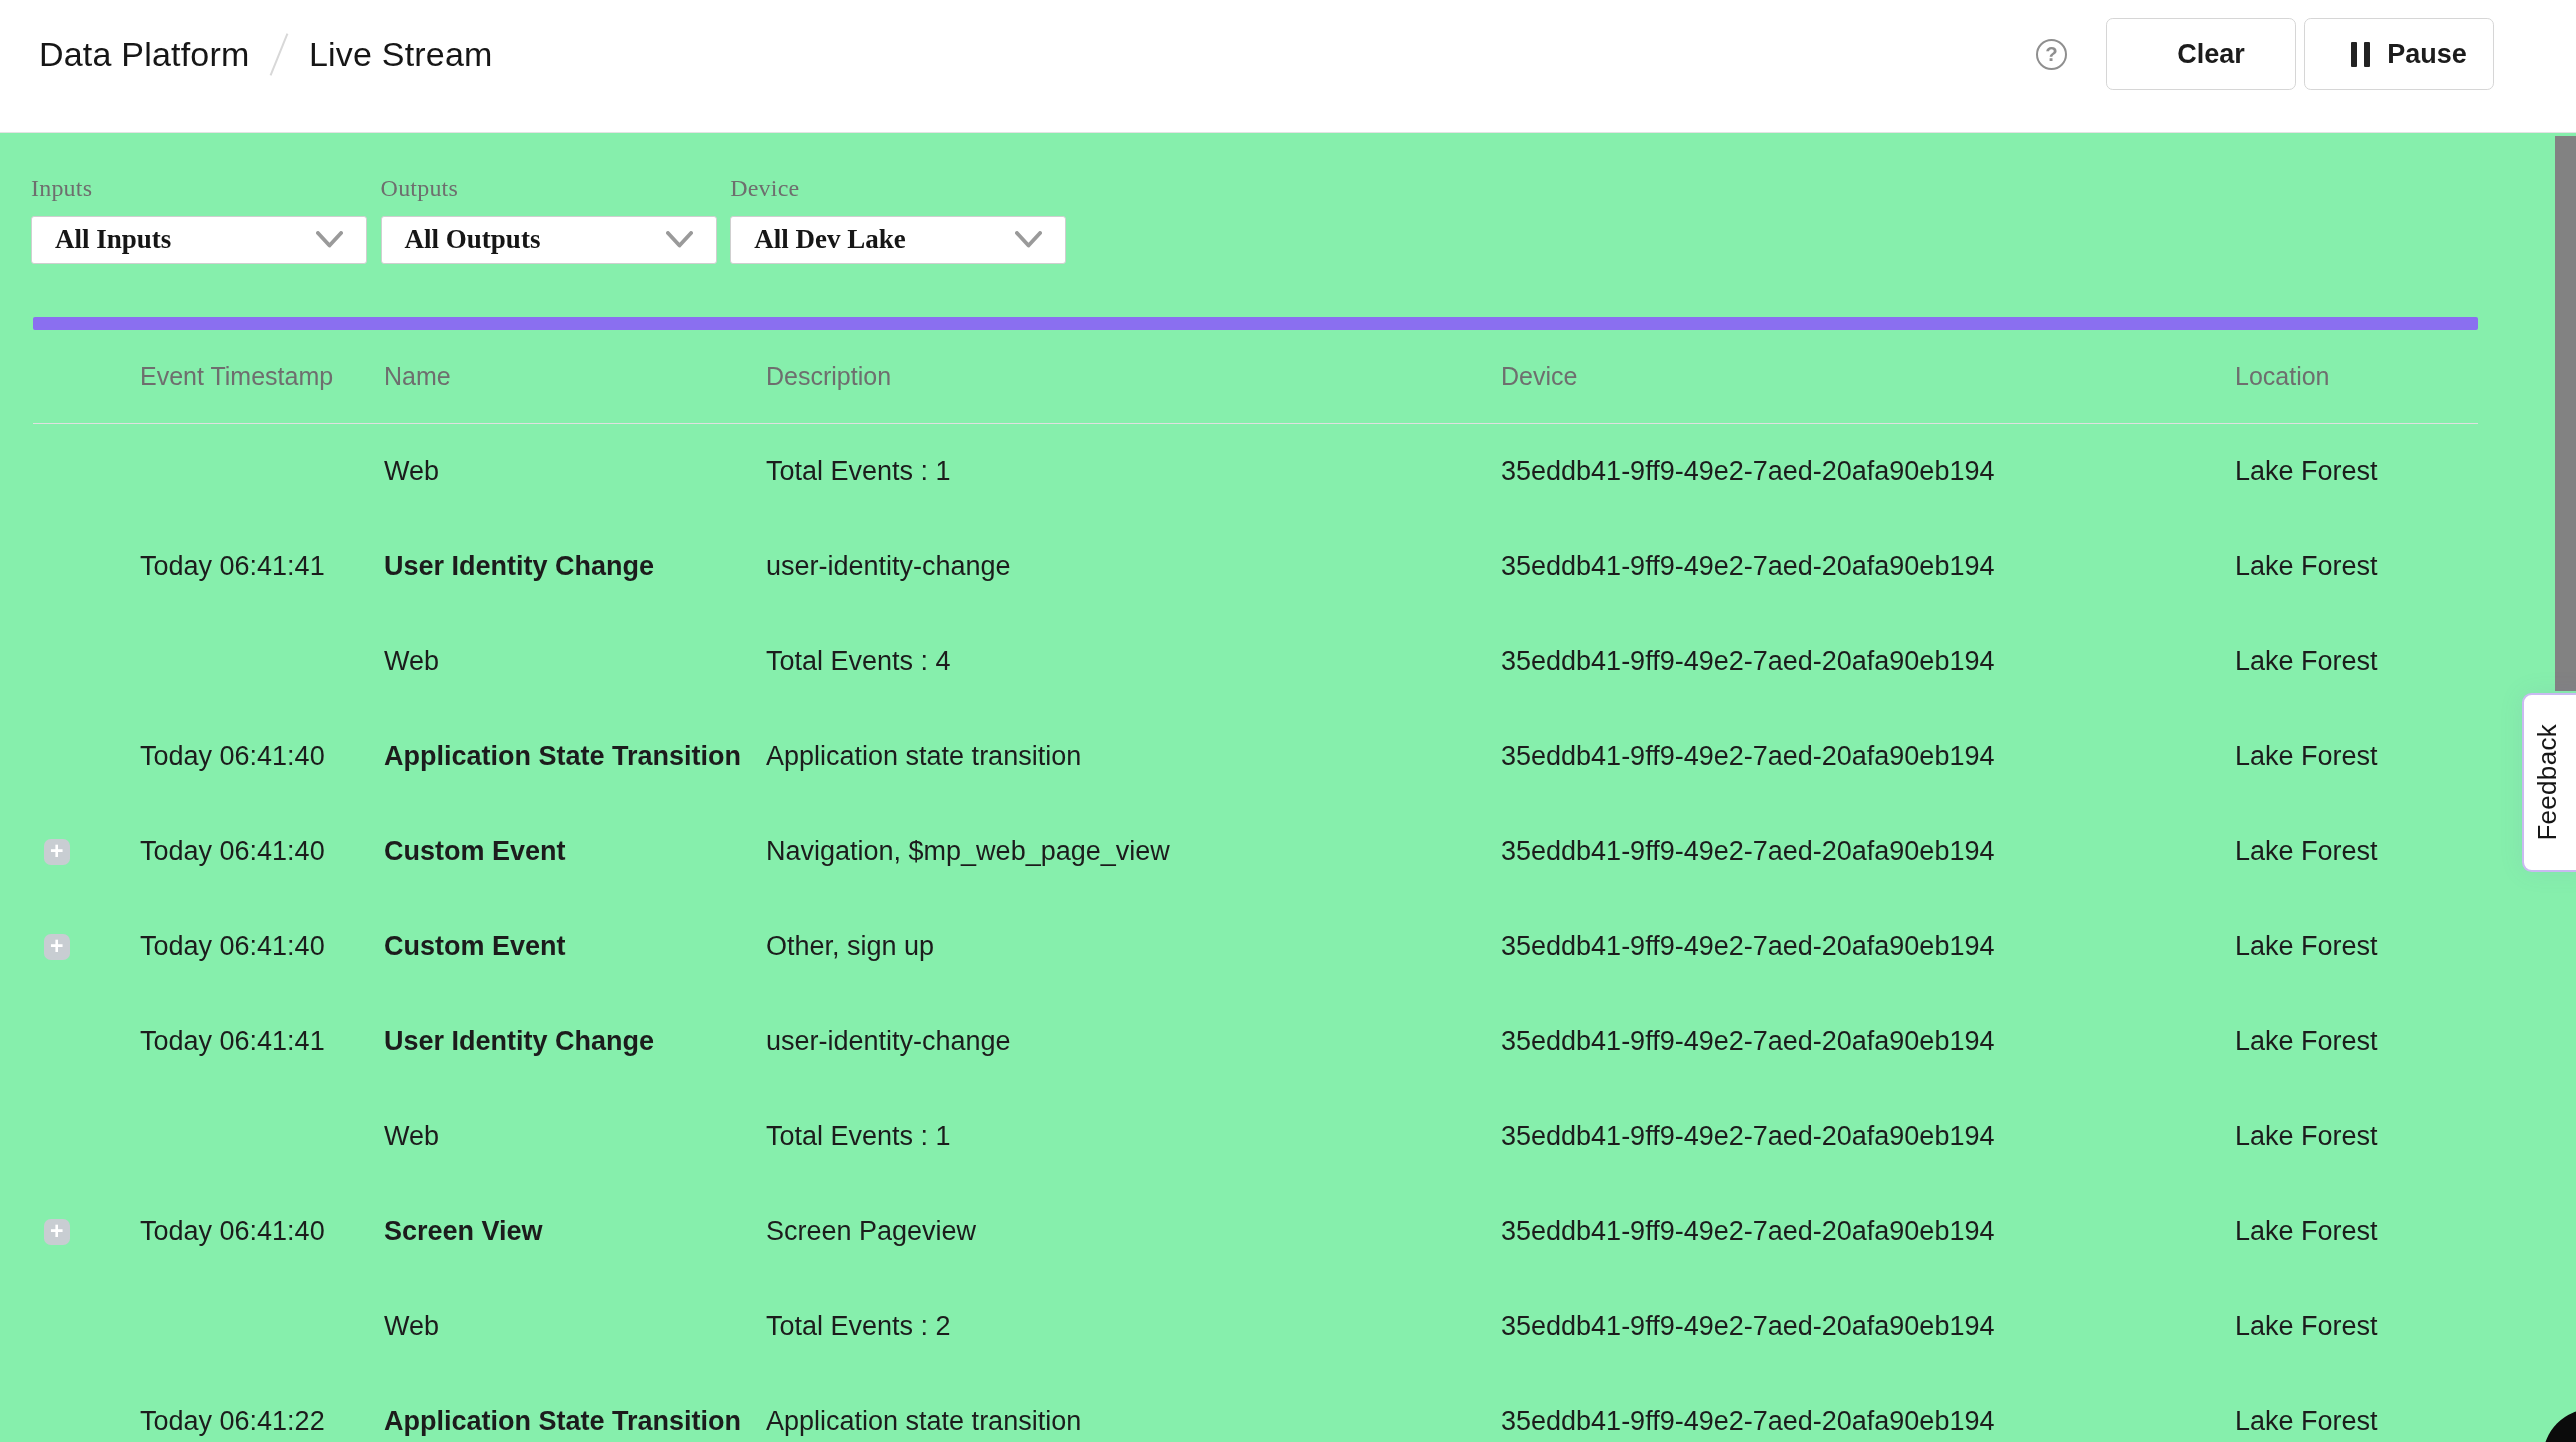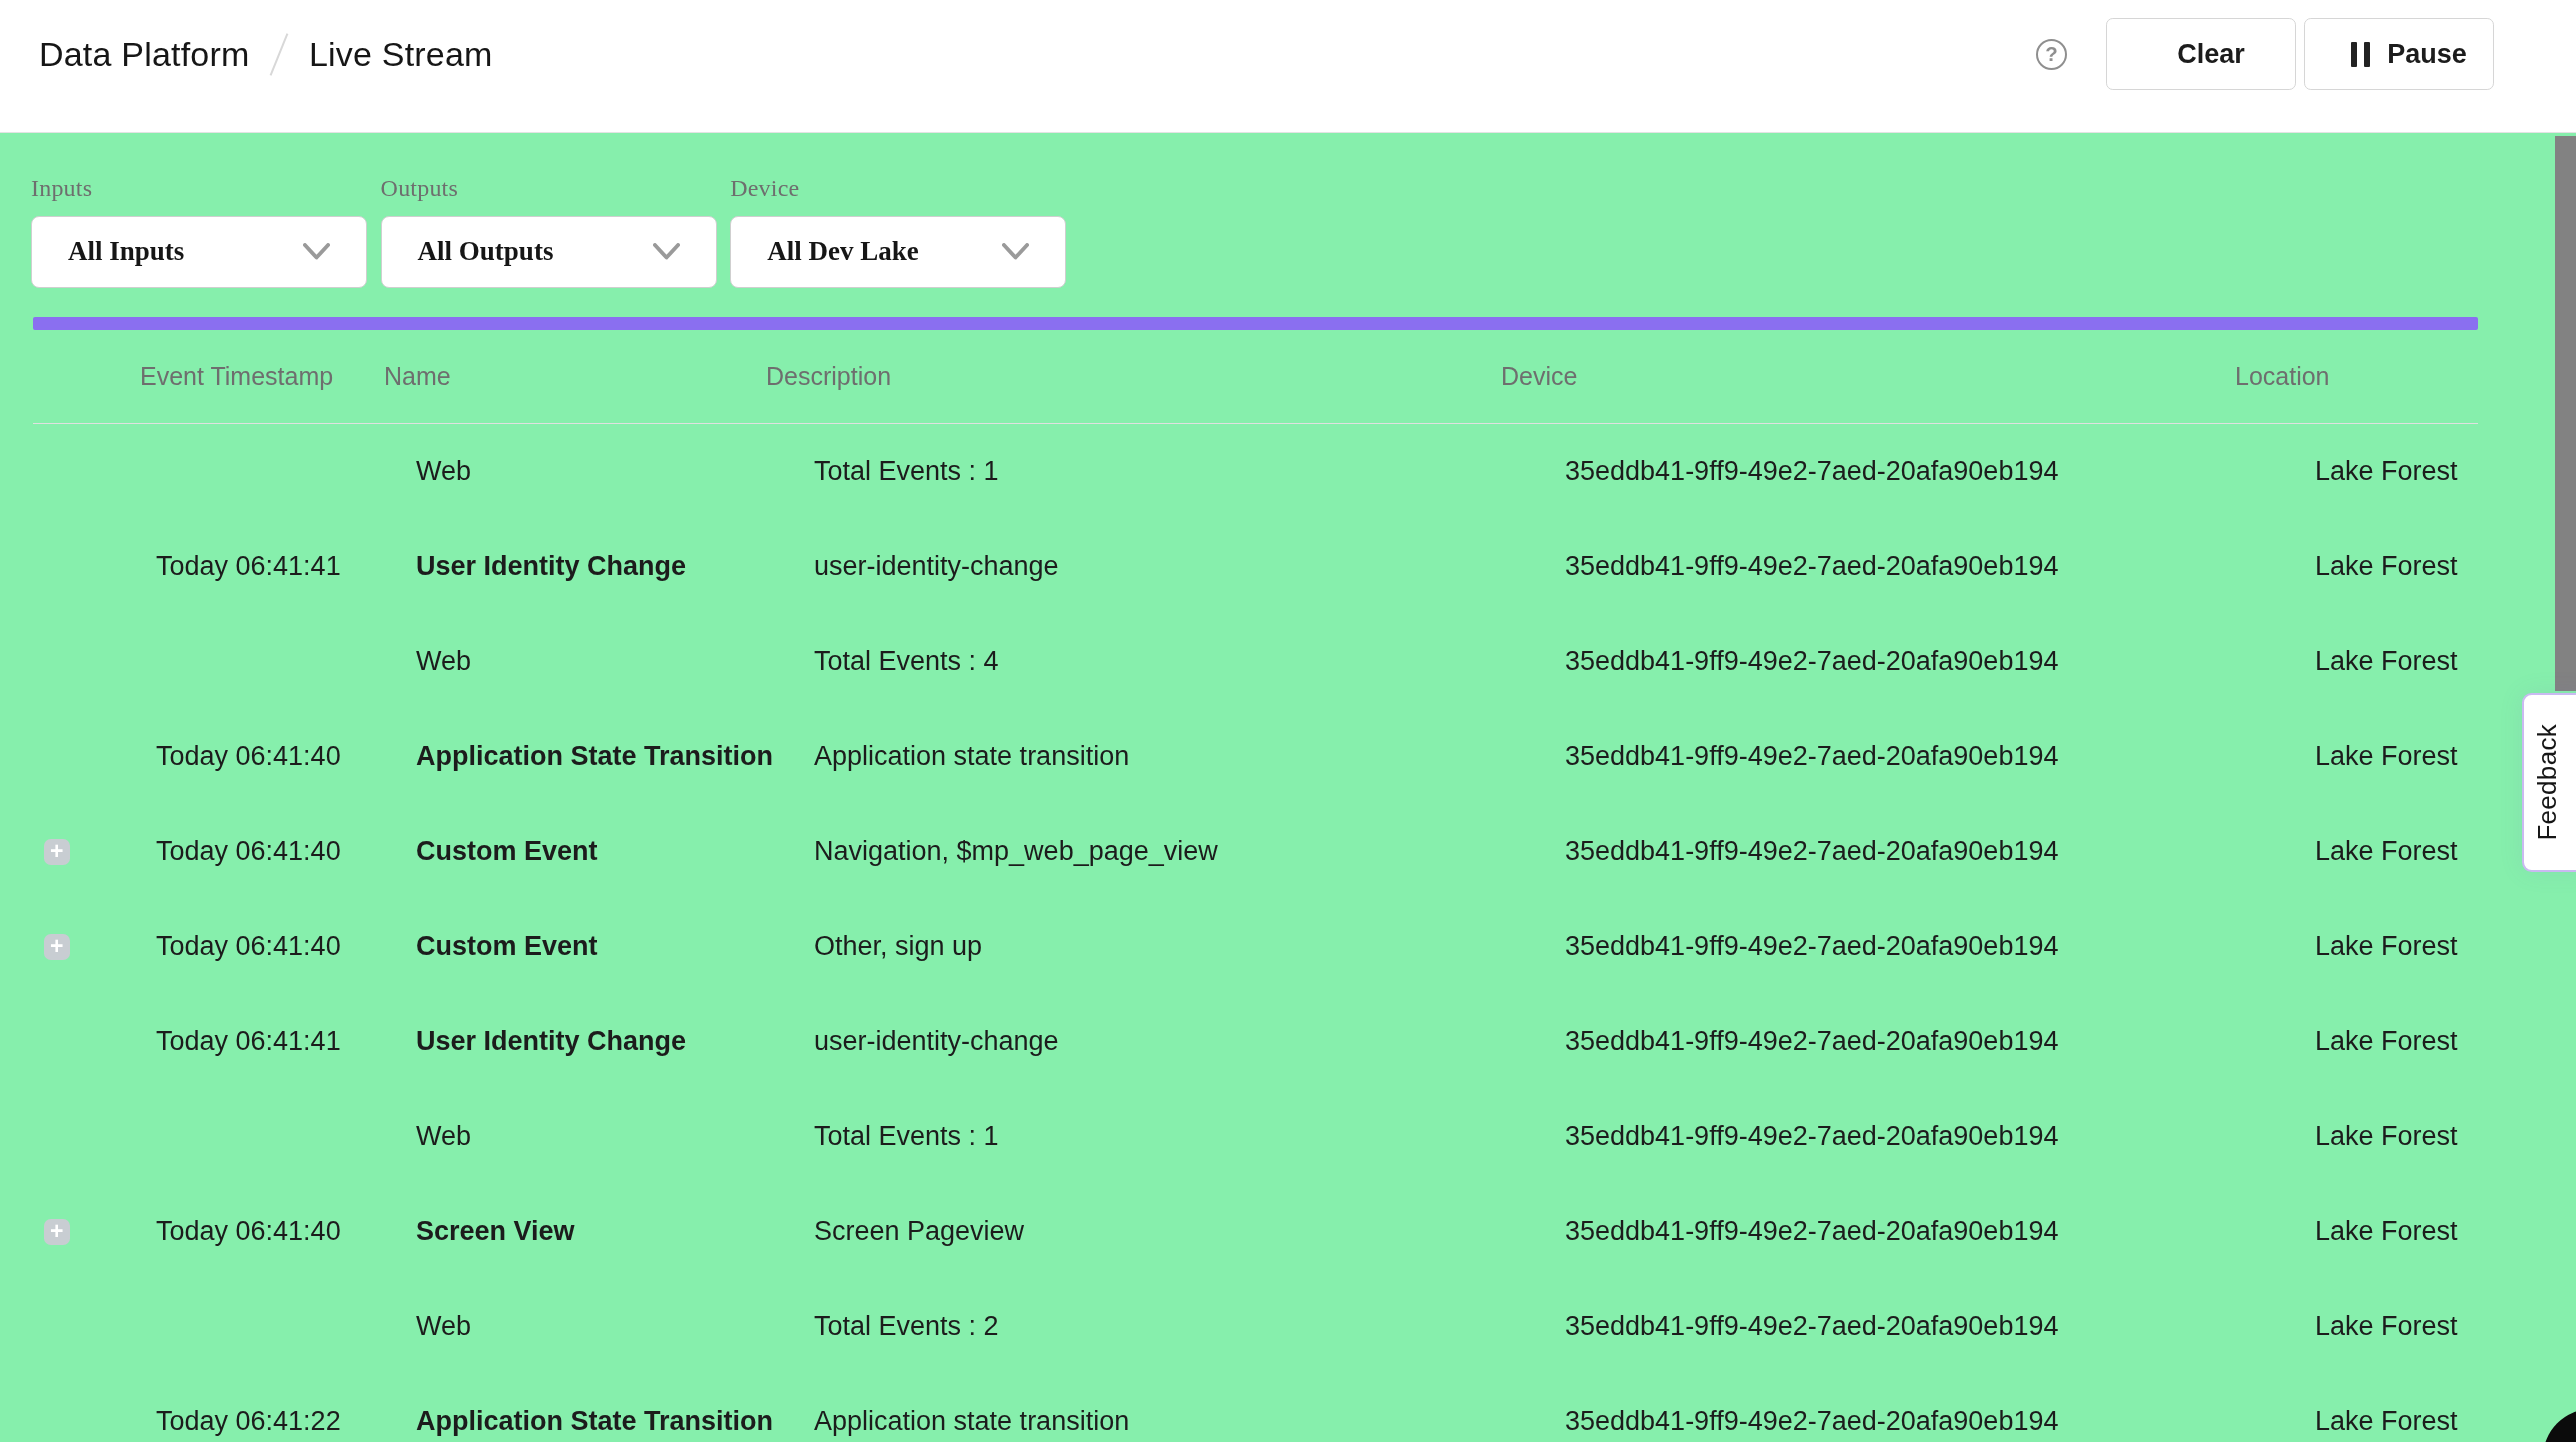--- a/index.html
+++ b/index.html
@@ -28,33 +28,33 @@
   .btn{height:72px;width:190px;background:#fff;border:1.9px solid #d6d6d6;border-radius:6.8px;display:flex;align-items:center;justify-content:center;
     font-family:"Liberation Sans",sans-serif;font-size:27px;font-weight:700;color:#1c1c1c;cursor:pointer;padding-left:20px;}
   .btn + .btn{margin-left:8px;}
   .pause-glyph{display:inline-flex;gap:6.8px;margin-right:17.5px;}
   .pause-glyph i{display:block;width:5.8px;height:25px;background:#222;border-radius:1px;}
 
   
   .filters{position:absolute;left:31px;top:175px;display:flex;font-family:Liberation Serif, serif;}
   .filter-group{width:336px;margin-right:13.6px;}
   .filter-label{font-size:24px;color:var(--muted);margin-bottom:13.6px;letter-spacing:0.2px;}
-  .select-box{height:72px;border:1.9px solid var(--box-border);border-radius:8px;background:#fff;display:flex;align-items:center;
-    justify-content:space-between;padding:0 36px;cursor:pointer;}
+  .select-box{height:48px;border:1.9px solid var(--box-border);border-radius:3px;background:#fff;display:flex;align-items:center;
+    justify-content:space-between;padding:0 23px;cursor:pointer;}
   .select-value{font-size:27px;font-weight:700;color:#161616;}
   .chevron{width:27px;height:17.5px;flex:none;}
 
   
   .accent-bar{position:absolute;left:33px;top:317px;width:2445px;height:12.6px;background:var(--accent);border-radius:1.9px;}
 
   
   .table{position:absolute;left:33px;top:330px;width:2445px;}
   .thead{display:grid;grid-template-columns:107px 244px 382px 735px 734px 244px;height:94px;align-items:center;
     border-bottom:1px solid #e0e0e0;color:var(--muted);font-size:25px;}
-  .trow{display:grid;grid-template-columns:107px 244px 382px 735px 734px 244px;height:95px;align-items:center;font-size:27px;color:var(--text);gap:16px;}
+  .trow{display:grid;grid-template-columns:107px 244px 382px 735px 734px 244px;height:95px;align-items:center;font-size:27px;color:var(--text);}
   .cell{white-space:nowrap;overflow:hidden;}
   .c-expand{padding-left:10.7px;display:flex;align-items:center;}
   .expand-btn{width:26px;height:26px;border:none;border-radius:6.8px;background:var(--expand-bg);color:#fff;display:flex;align-items:center;
     justify-content:center;font-size:23px;font-weight:700;line-height:1;cursor:pointer;padding:0;font-family:"Liberation Sans",sans-serif;}
   .c-name.bold{font-weight:700;}
 
   
   .scroll-thumb{position:absolute;left:2555px;top:136px;width:21.4px;height:555px;background:var(--scroll-thumb);}
   .feedback-tab{position:absolute;left:2522px;top:693px;width:70px;height:179px;background:#fff;border:2.9px solid var(--feedback-border);
     border-radius:9.7px;display:flex;align-items:center;justify-content:flex-start;box-shadow:0 0 25px rgba(120,100,200,.10);cursor:pointer;}

